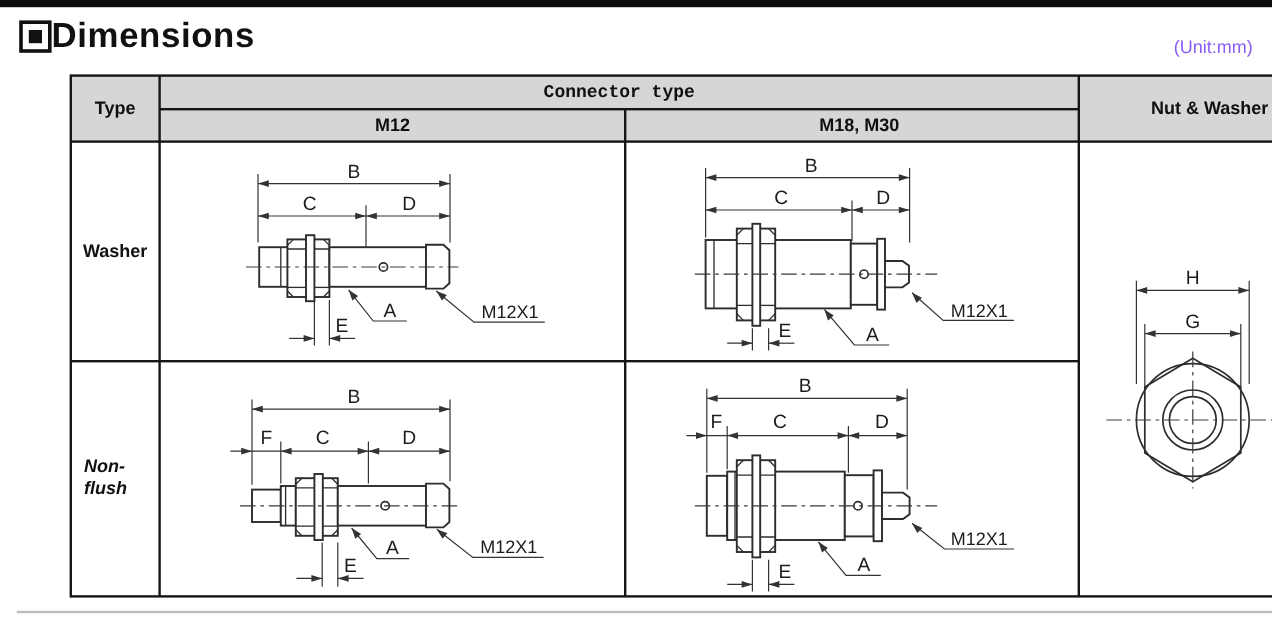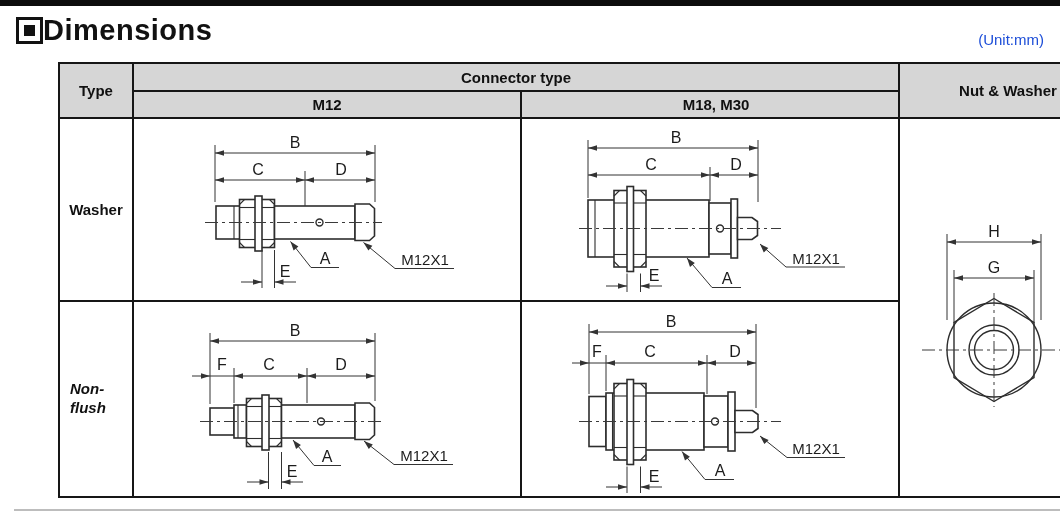--- a/index.html
+++ b/index.html
@@ -3,30 +3,30 @@
 <meta charset="utf-8">
 <style>
   html,body{margin:0;padding:0;}
   .page{position:relative;width:1060px;height:516px;background:#ffffff;overflow:hidden;
         font-family:"Liberation Sans",sans-serif;color:#111;}
   .topbar{position:absolute;left:0;top:0;width:1060px;height:6px;background:#0d0d0d;}
   .title-row{position:absolute;left:16px;top:14px;display:flex;align-items:center;gap:0;}
   .bullet-outer{width:21px;height:21px;border:3px solid #111;display:flex;align-items:center;justify-content:center;}
   .bullet-inner{width:11px;height:11px;background:#111;}
   .page-title{font-size:29px;font-weight:bold;letter-spacing:0.5px;}
-  .unit-note{position:absolute;right:16px;top:31px;font-size:15px;color:#1d4ed8;}
+  .unit-note{position:absolute;right:16px;top:31px;font-size:15px;color:#8b5cf6;}
   .dims-table{position:absolute;left:14px;top:62px;width:1032px;height:436px;box-sizing:border-box;
               background:#161616;display:grid;padding:2px;gap:2px;
               grid-template-columns:72px 386px 376px 188px;
               grid-template-rows:26px 25px 181px 194px;margin-left:44px;}
   .cell{background:#fff;position:relative;}
   .hdr{background:#d6d6d6;display:flex;align-items:center;justify-content:center;
        font-weight:bold;font-size:15px;color:#101010;}
   .c-type{grid-column:1;grid-row:1/3;}
-  .c-conn{grid-column:2/4;grid-row:1;}
+  .c-conn{grid-column:2/4;grid-row:1;font-family:Liberation Mono, monospace;}
   .c-m12{grid-column:2;grid-row:2;}
   .c-m18{grid-column:3;grid-row:2;padding-left:12px;}
   .c-nut{grid-column:4;grid-row:1/3;padding-left:28px;}
   .r-flush{grid-column:1;grid-row:3;background:#fff;display:flex;align-items:center;justify-content:center;
            font-weight:bold;font-size:15px;}
   .r-nonflush{grid-column:1;grid-row:4;background:#fff;display:flex;align-items:center;justify-content:center;
            font-weight:bold;font-size:15px;}
   .r-nonflush span{display:inline-block;max-width:52px;text-align:left;line-height:1.25;font-style:italic;}
   .d-fm12{grid-column:2;grid-row:3;}
   .d-fm18{grid-column:3;grid-row:3;}

